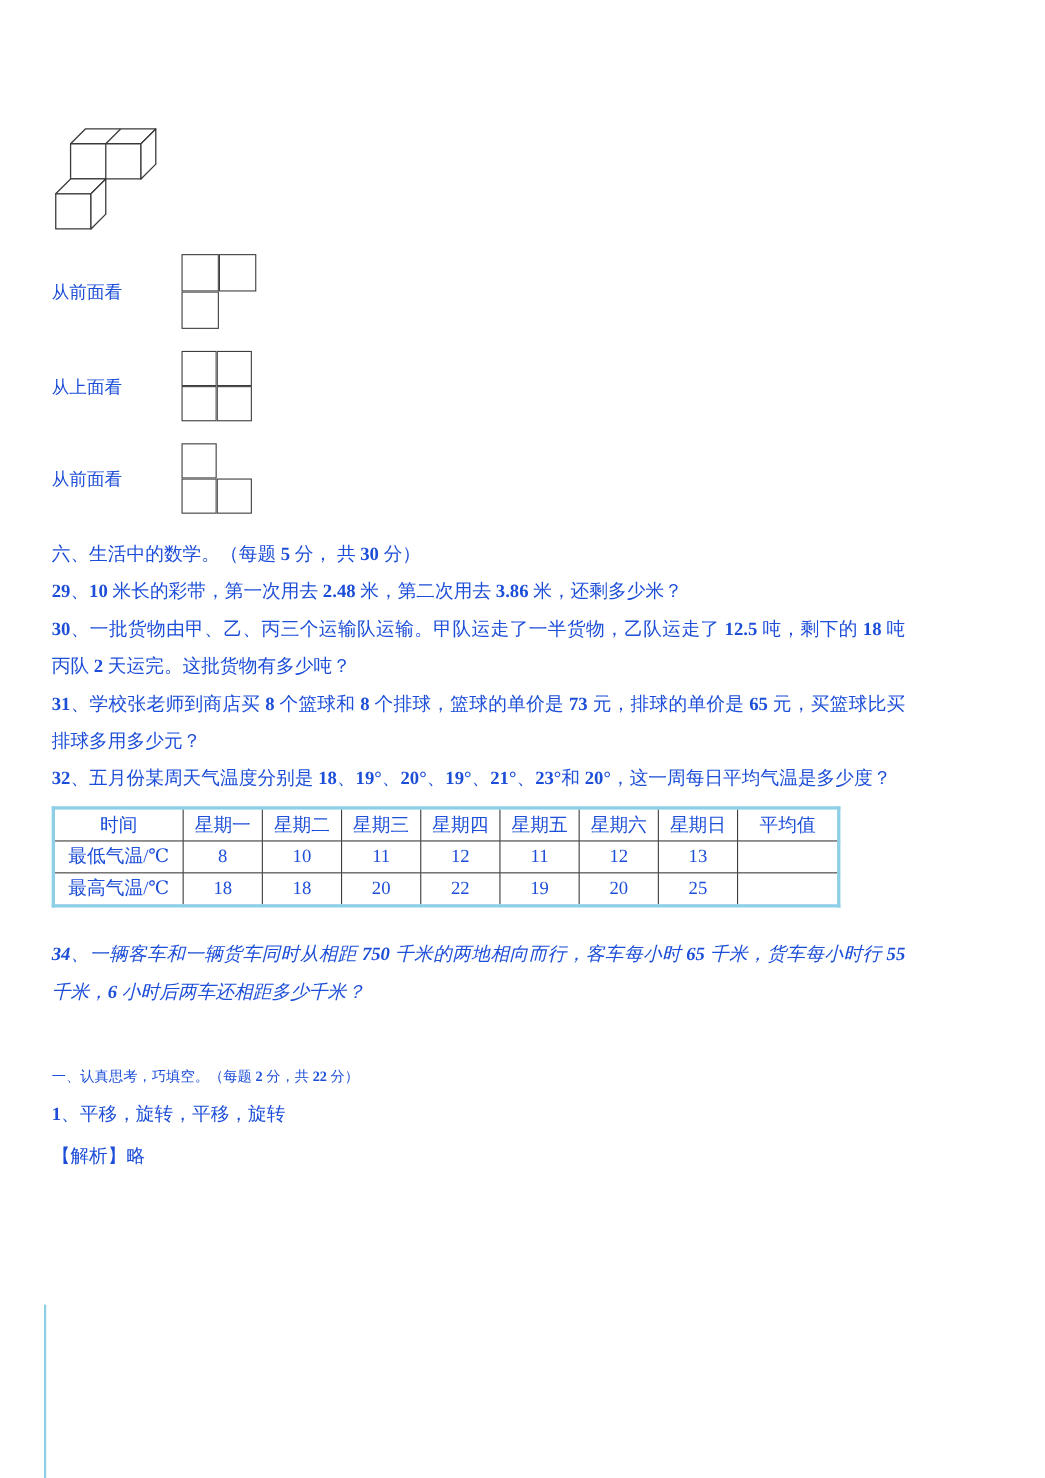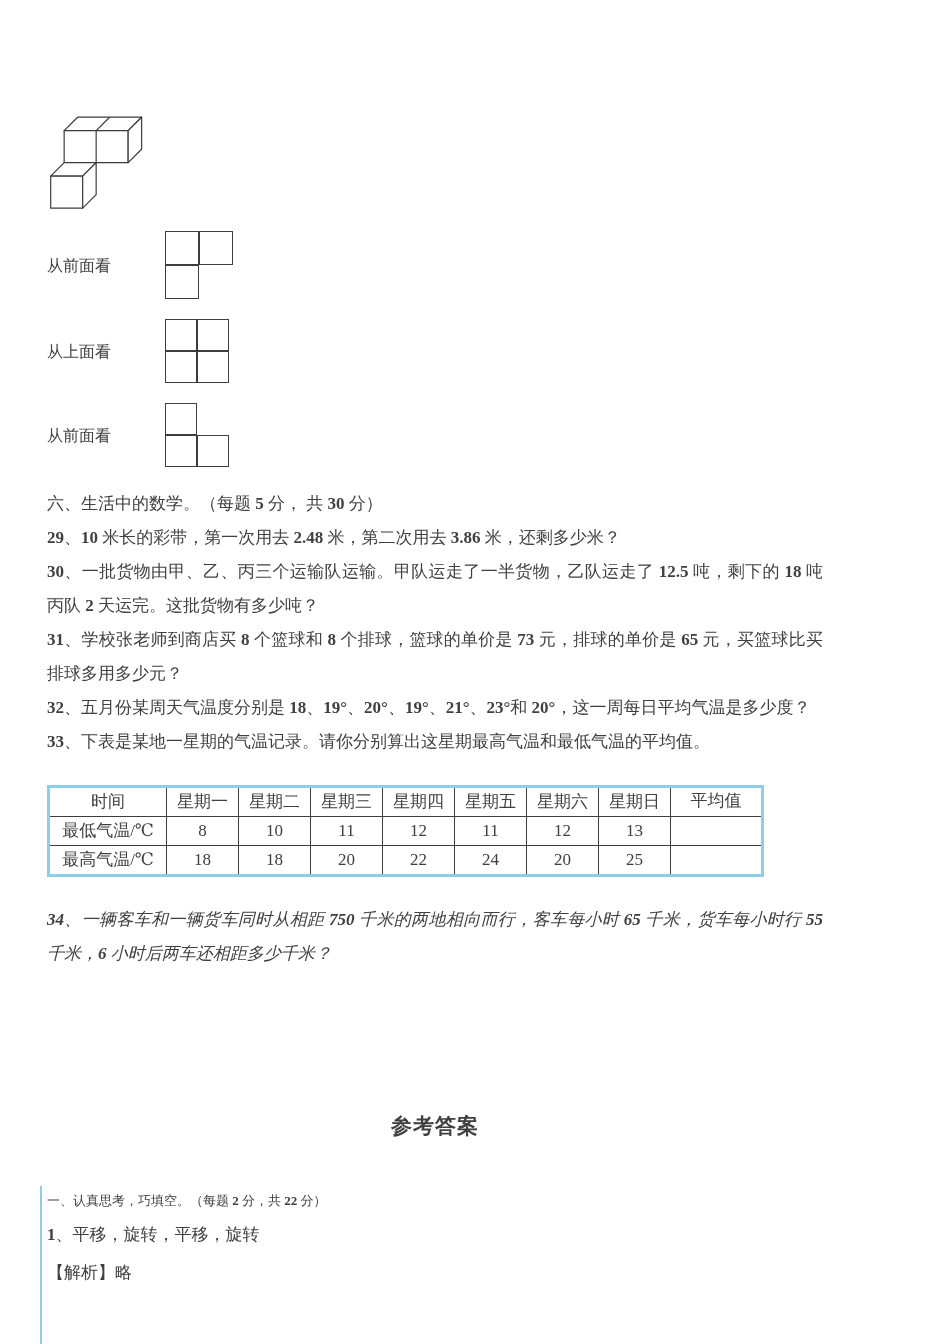--- a/index.html
+++ b/index.html
@@ -1,46 +1,46 @@
 <!DOCTYPE html>
 <html style="--accent: #8ecfe8;"><head>
 <meta charset="utf-8">
 <style>
   :root { --accent:#8ecfe8; }
   * { box-sizing:border-box; }
   html,body { margin:0; padding:0; background:#ffffff; }
   .page {
     position:relative; width:870px; height:1344px; overflow:hidden;
-    background:#ffffff; color:#404040;
+    background:#ffffff; color:#1d4ed8;
     font-family:"Liberation Serif","DejaVu Serif",serif;
   }
   .content { padding:0 47px; }
 
   .fig3d { display:block; margin:105px 0 0 2px; }
 
   .views { margin-top:14px; }
   .view-row { display:flex; align-items:center; margin-bottom:18px; }
   .view-label { width:118px; font-size:16px; }
   .vgrid { position:relative; }
   .gcell { position:absolute; border:1.3px solid #3d3d3d; background:#ffffff; }
 
   .sec-title, .q {
     margin:0; font-size:17px; line-height:34px; text-align:justify;
   }
   .sec-title { margin-top:14px; }
   .q b, .sec-title b, .ans-sec b, .ans-item b { font-family:"Liberation Serif","DejaVu Serif",serif; }
 
-  table.temp { border-collapse:collapse; margin-top:26px; border:3px solid var(--accent); }
+  table.temp { border-collapse:collapse; margin-top:8px; border:3px solid var(--accent); }
   .temp td {
     border:1px solid #3d3d3d; text-align:center; font-size:17px;
     height:28px; line-height:28px; padding:0 2px; font-weight:normal;
     width:72px;
   }
   .temp td.c0 { width:118px; }
-  .temp td.c8 { width:92px;font-family:Liberation Mono, monospace; }
+  .temp td.c8 { width:92px; }
 
   .q34 { margin-top:26px;font-style:italic; }
 
   .ans-title {
     margin:140px 0 0 0; text-align:center;
     font-size:21px; font-weight:bold; letter-spacing:1px; line-height:30px;
   }
   .ans-sec  { margin:44px 0 0 0; font-size:13px; line-height:32px; }
   .ans-item { margin:2px 0 0 0;  font-size:17px; line-height:32px; }
   .analysis { margin:6px 0 0 0;  font-size:17px; line-height:32px; }
@@ -95,21 +95,20 @@
           </div>
       </div>
     </div>
 
     <p class="sec-title">六、生活中的数学。（每题 <b>5</b> 分， 共 <b>30</b> 分）</p>
 
     <p class="q"><b>29</b>、<b>10</b> 米长的彩带，第一次用去 <b>2.48</b> 米，第二次用去 <b>3.86</b> 米，还剩多少米？</p>
     <p class="q"><b>30</b>、一批货物由甲、乙、丙三个运输队运输。甲队运走了一半货物，乙队运走了 <b>12.5</b> 吨，剩下的 <b>18</b> 吨丙队 <b>2</b> 天运完。这批货物有多少吨？</p>
     <p class="q"><b>31</b>、学校张老师到商店买 <b>8</b> 个篮球和 <b>8</b> 个排球，篮球的单价是 <b>73</b> 元，排球的单价是 <b>65</b> 元，买篮球比买排球多用多少元？</p>
     <p class="q"><b>32</b>、五月份某周天气温度分别是 <b>18</b>、<b>19°</b>、<b>20°</b>、<b>19°</b>、<b>21°</b>、<b>23°</b>和 <b>20°</b>，这一周每日平均气温是多少度？</p>
-    <p class="q"><b>33</b>、下表是某地一星期的气温记录。请你分别算出这星期最高气温和最低气温的平均值。</p>
 
     <table class="temp">
       <tbody>
         <tr>
           <td class="c0">时间</td>
           <td>星期一</td>
           <td>星期二</td>
           <td>星期三</td>
           <td>星期四</td>
           <td>星期五</td>
@@ -127,31 +126,30 @@
           <td>12</td>
           <td>13</td>
           <td class="c8"></td>
         </tr>
         <tr>
           <td class="c0">最高气温/℃</td>
           <td>18</td>
           <td>18</td>
           <td>20</td>
           <td>22</td>
-          <td>24</td>
+          <td>19</td>
           <td>20</td>
           <td>25</td>
           <td class="c8"></td>
         </tr>
       </tbody>
     </table>
 
     <p class="q q34"><b>34</b>、一辆客车和一辆货车同时从相距 <b>750</b> 千米的两地相向而行，客车每小时 <b>65</b> 千米，货车每小时行 <b>55</b> 千米，<b>6</b> 小时后两车还相距多少千米？</p>
 
-    <p class="ans-title">参考答案</p>
     <p class="ans-sec">一、认真思考，巧填空。（每题 <b>2</b> 分，共 <b>22</b> 分）</p>
     <p class="ans-item"><b>1</b>、平移，旋转，平移，旋转</p>
     <p class="analysis"><span class="lbl">【解析】</span><span>略</span></p>
 
   </div>
 
   <div class="left-line"></div>
 </div>
 
 </body></html>

